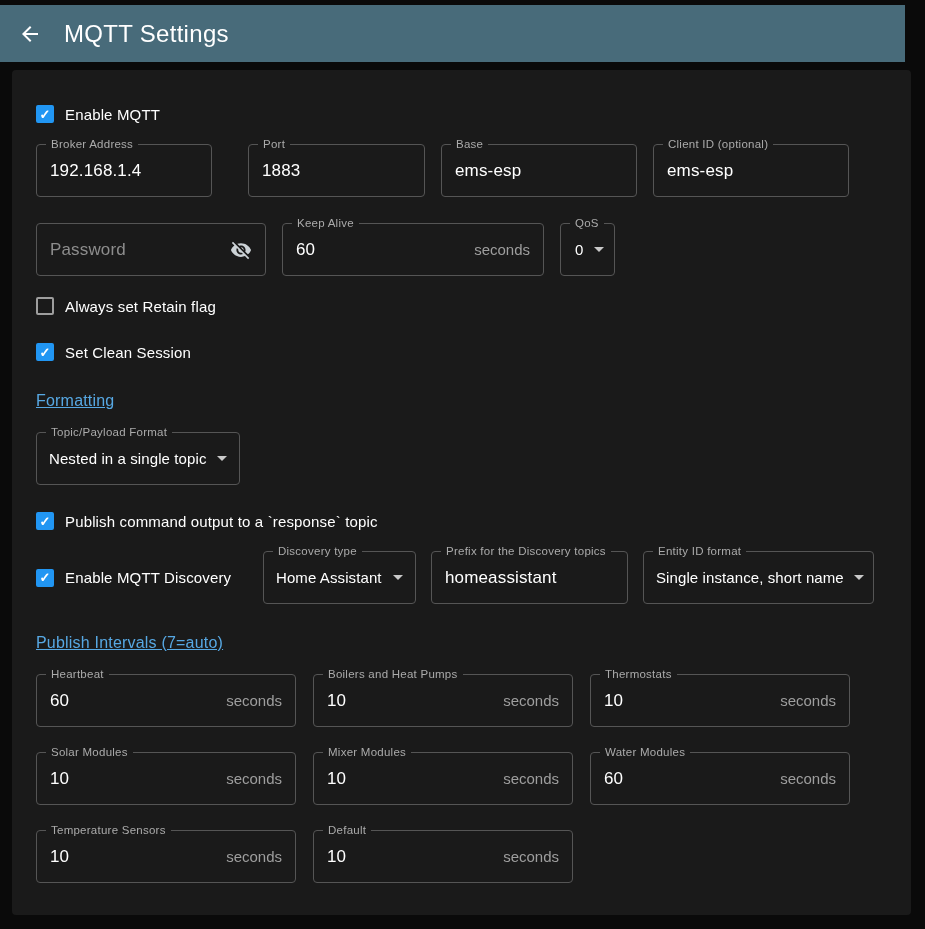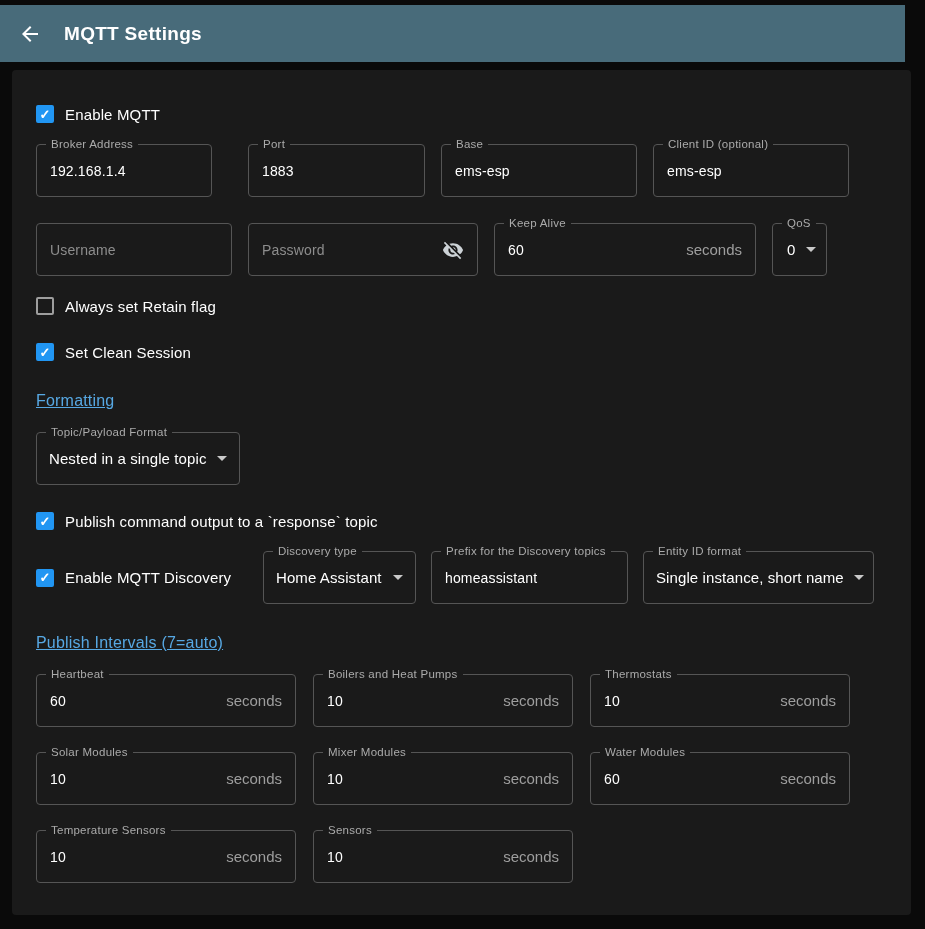--- a/index.html
+++ b/index.html
@@ -10,21 +10,21 @@
     font-family:"Liberation Sans", sans-serif;
     -webkit-font-smoothing:antialiased;
   }
   
   .appbar {
     position:absolute; top:5px; left:0; width:905px; height:57px;
     background:var(--app-bar,#486b7a);
     display:flex; align-items:center; gap:22px; padding:0 24px 0 18px;
   }
   .back-btn { width:24px; height:24px; display:flex; align-items:center; justify-content:center; cursor:pointer; color:#fff; }
-  .appbar-title { color:#fff; font-size:19px; font-weight:700; letter-spacing:.3px; }
+  .appbar-title { color:#fff; font-size:24px; font-weight:400; letter-spacing:.3px; }
   
   .card {
     position:absolute; top:70px; left:12px; width:899px; height:845px;
     background:var(--card-bg,#1a1a1a); border-radius:4px;
     padding:20px 24px; overflow:hidden;
   }
   
   .checkrow { display:flex; align-items:center; gap:11px; cursor:pointer; height:20px; }
   .cb {
     width:18px; height:18px; flex:none; border:2px solid #9e9e9e; border-radius:2px;
@@ -39,21 +39,21 @@
     border-radius:4px; display:flex; align-items:center; padding:0 13px;
     background:transparent;
   }
   .flabel {
     position:absolute; top:-7px; left:9px; padding:0 5px;
     background:var(--card-bg,#1a1a1a);
     font-size:11.5px; color:var(--label-text,#ababab); letter-spacing:.25px; white-space:nowrap;
   }
   .field input {
     flex:1 1 auto; min-width:0; background:transparent; border:none; outline:none;
-    color:var(--value-text,#fff); font-size:14px; font-family:inherit; letter-spacing:.15px;
+    color:var(--value-text,#fff); font-size:17px; font-family:inherit; letter-spacing:.15px;
   }
   .field input::placeholder { color:var(--placeholder-text,#8d8d8d); opacity:1; }
   .suffix { color:var(--suffix-text,#9e9e9e); font-size:15px; margin-left:8px; white-space:nowrap; flex:none; }
   .select { cursor:pointer; }
   .select .value { color:var(--value-text,#fff); font-size:15px; white-space:nowrap; letter-spacing:.1px; }
   .caret {
     width:0; height:0; flex:none; margin-left:auto;
     border-left:5px solid transparent; border-right:5px solid transparent;
     border-top:5px solid #c9c9c9;
   }
@@ -104,23 +104,20 @@
       <span class="flabel">Base</span>
       <input value="ems-esp" style="">
     </div>
     <div class="field" style="width:196px">
       <span class="flabel">Client ID (optional)</span>
       <input value="ems-esp" style="">
     </div>
   </div>
 
   <div class="row r2">
-    <div class="field" style="width:196px">
-      <input placeholder="Username" style="">
-    </div>
     <div class="field" style="width:230px">
       <input placeholder="Password" style="">
       <span class="eye">
         <svg width="22" height="22" viewBox="0 0 24 24" fill="currentColor">
             <path d="M12 7c2.76 0 5 2.24 5 5 0 .65-.13 1.26-.36 1.83l2.92 2.92c1.51-1.26 2.7-2.89 3.43-4.75-1.73-4.39-6-7.5-11-7.5-1.4 0-2.74.25-3.98.7l2.16 2.16C10.74 7.13 11.35 7 12 7zM2 4.27l2.28 2.28.46.46C3.08 8.3 1.78 10.02 1 12c1.73 4.39 6 7.5 11 7.5 1.55 0 3.03-.3 4.38-.84l.42.42L19.73 22 21 20.73 3.27 3 2 4.27zM7.53 9.8l1.55 1.55c-.05.21-.08.43-.08.65 0 1.66 1.34 3 3 3 .22 0 .44-.03.65-.08l1.55 1.55c-.67.33-1.41.53-2.2.53-2.76 0-5-2.24-5-5 0-.79.2-1.53.53-2.2zm4.31-.78l3.15 3.15.02-.16c0-1.66-1.34-3-3-3l-.17.01z"></path>
           </svg>
       </span>
     </div>
     <div class="field" style="width:262px">
       <span class="flabel">Keep Alive</span>
@@ -212,19 +209,19 @@
       <span class="flabel">Water Modules</span>
       <input value="60" style="">
       <span class="suffix">seconds</span>
     </div>
     <div class="field">
       <span class="flabel">Temperature Sensors</span>
       <input value="10" style="">
       <span class="suffix">seconds</span>
     </div>
     <div class="field">
-      <span class="flabel">Sensors</span>
+      <span class="flabel">Default</span>
       <input value="10" style="">
       <span class="suffix">seconds</span>
     </div>
   </div>
 
 </main>
 
 </body></html>

